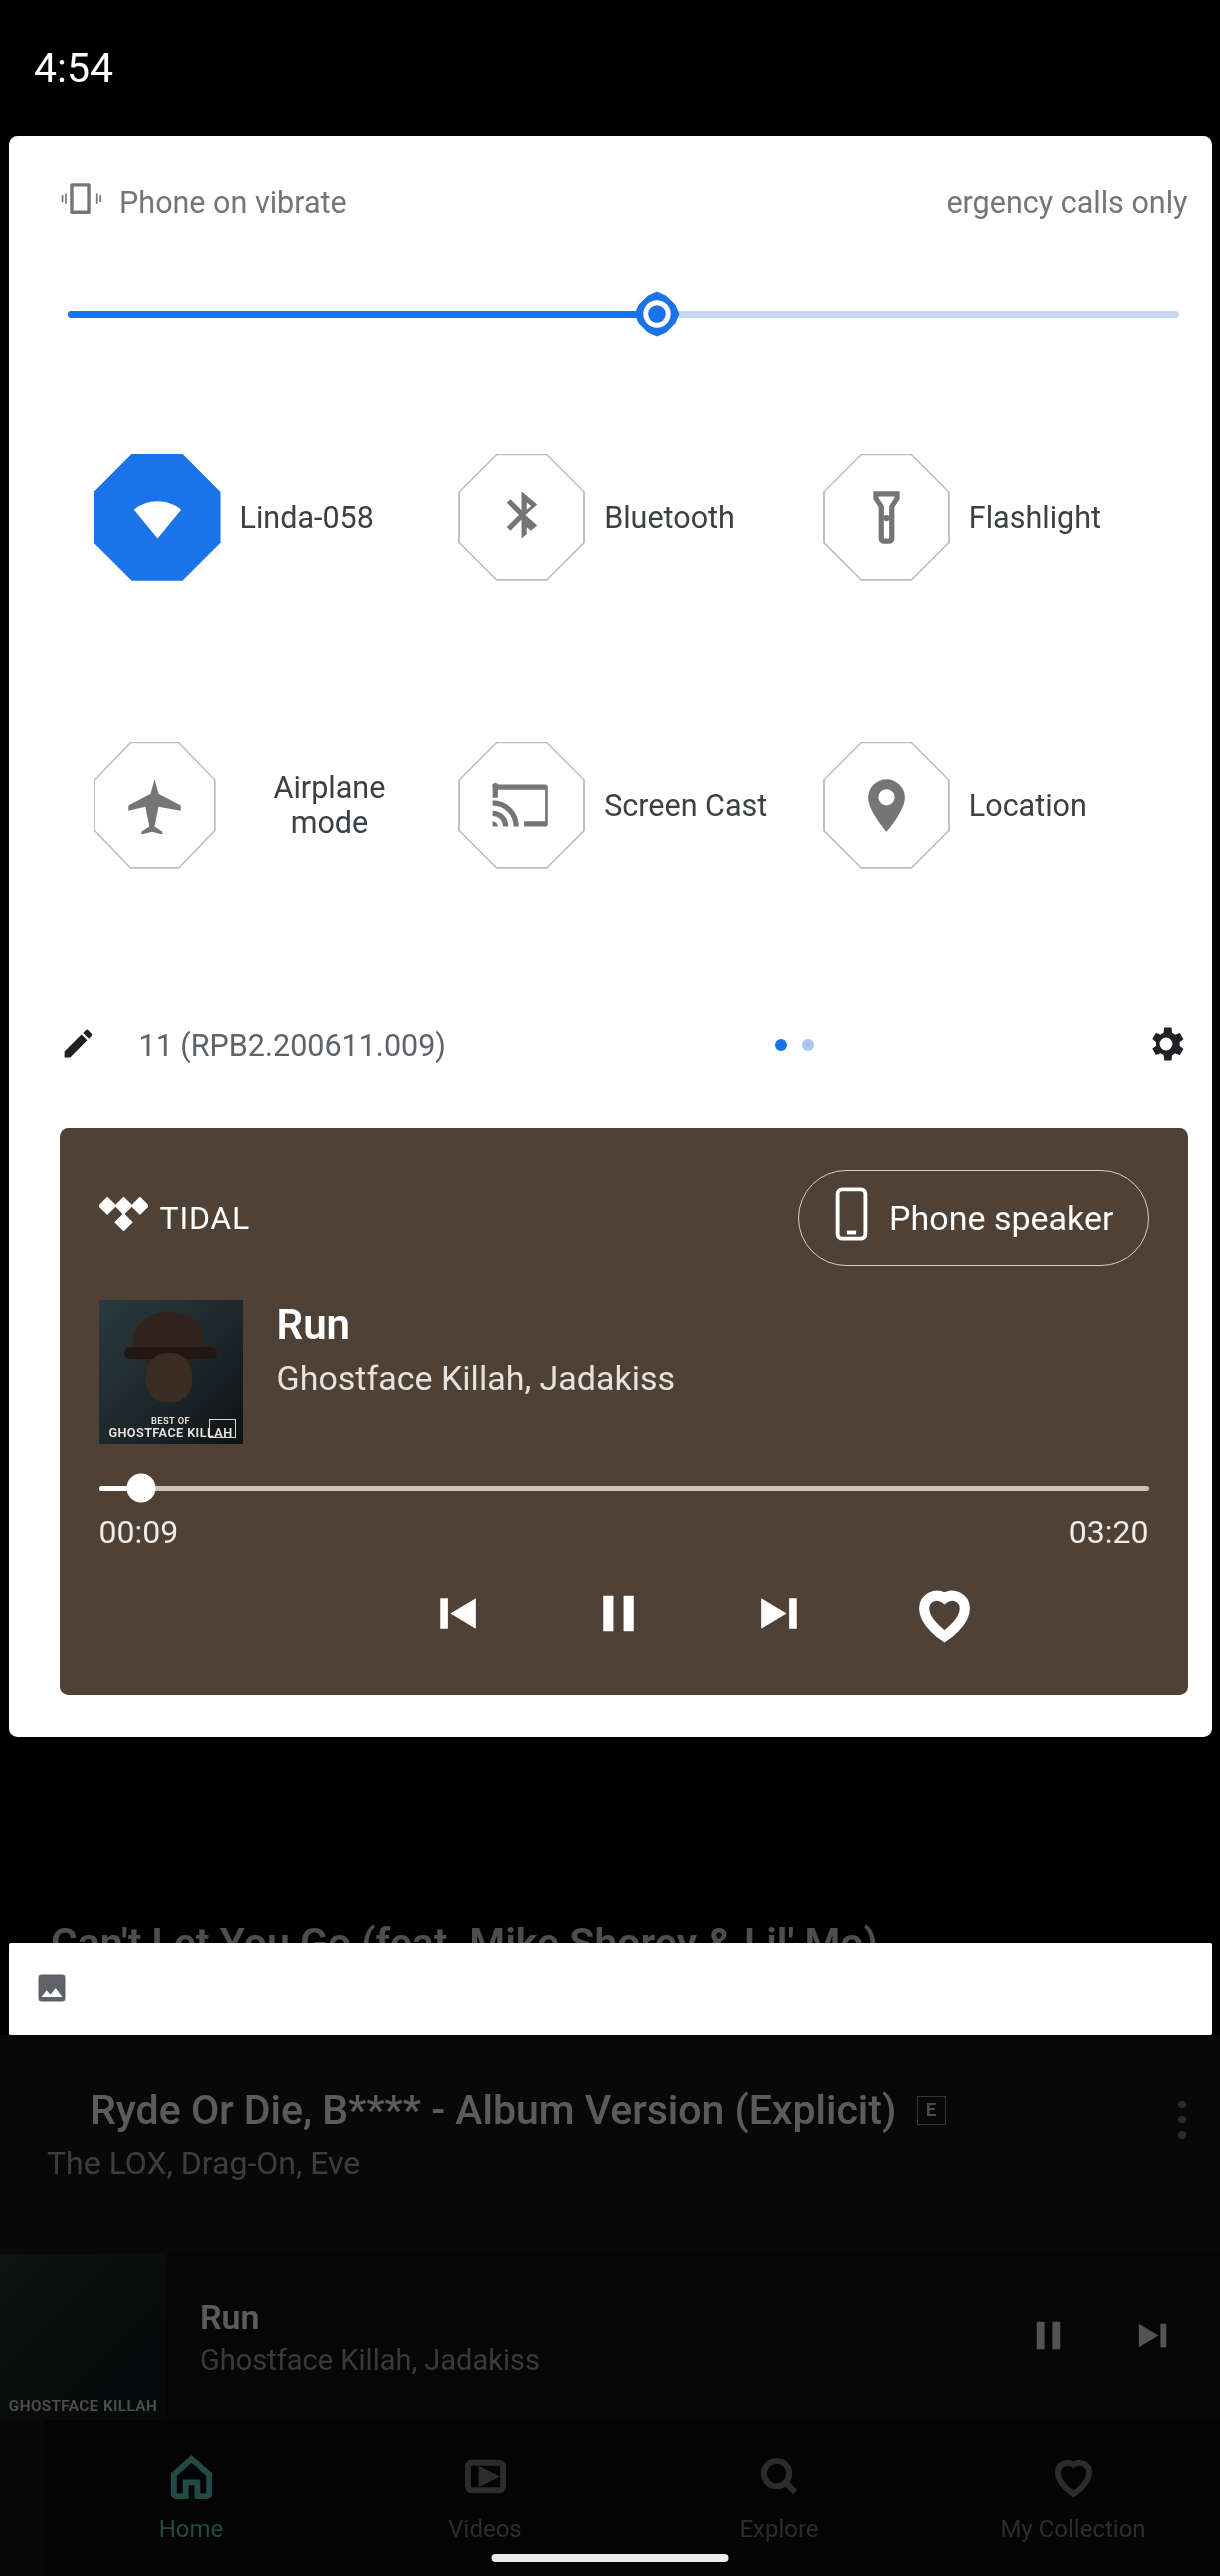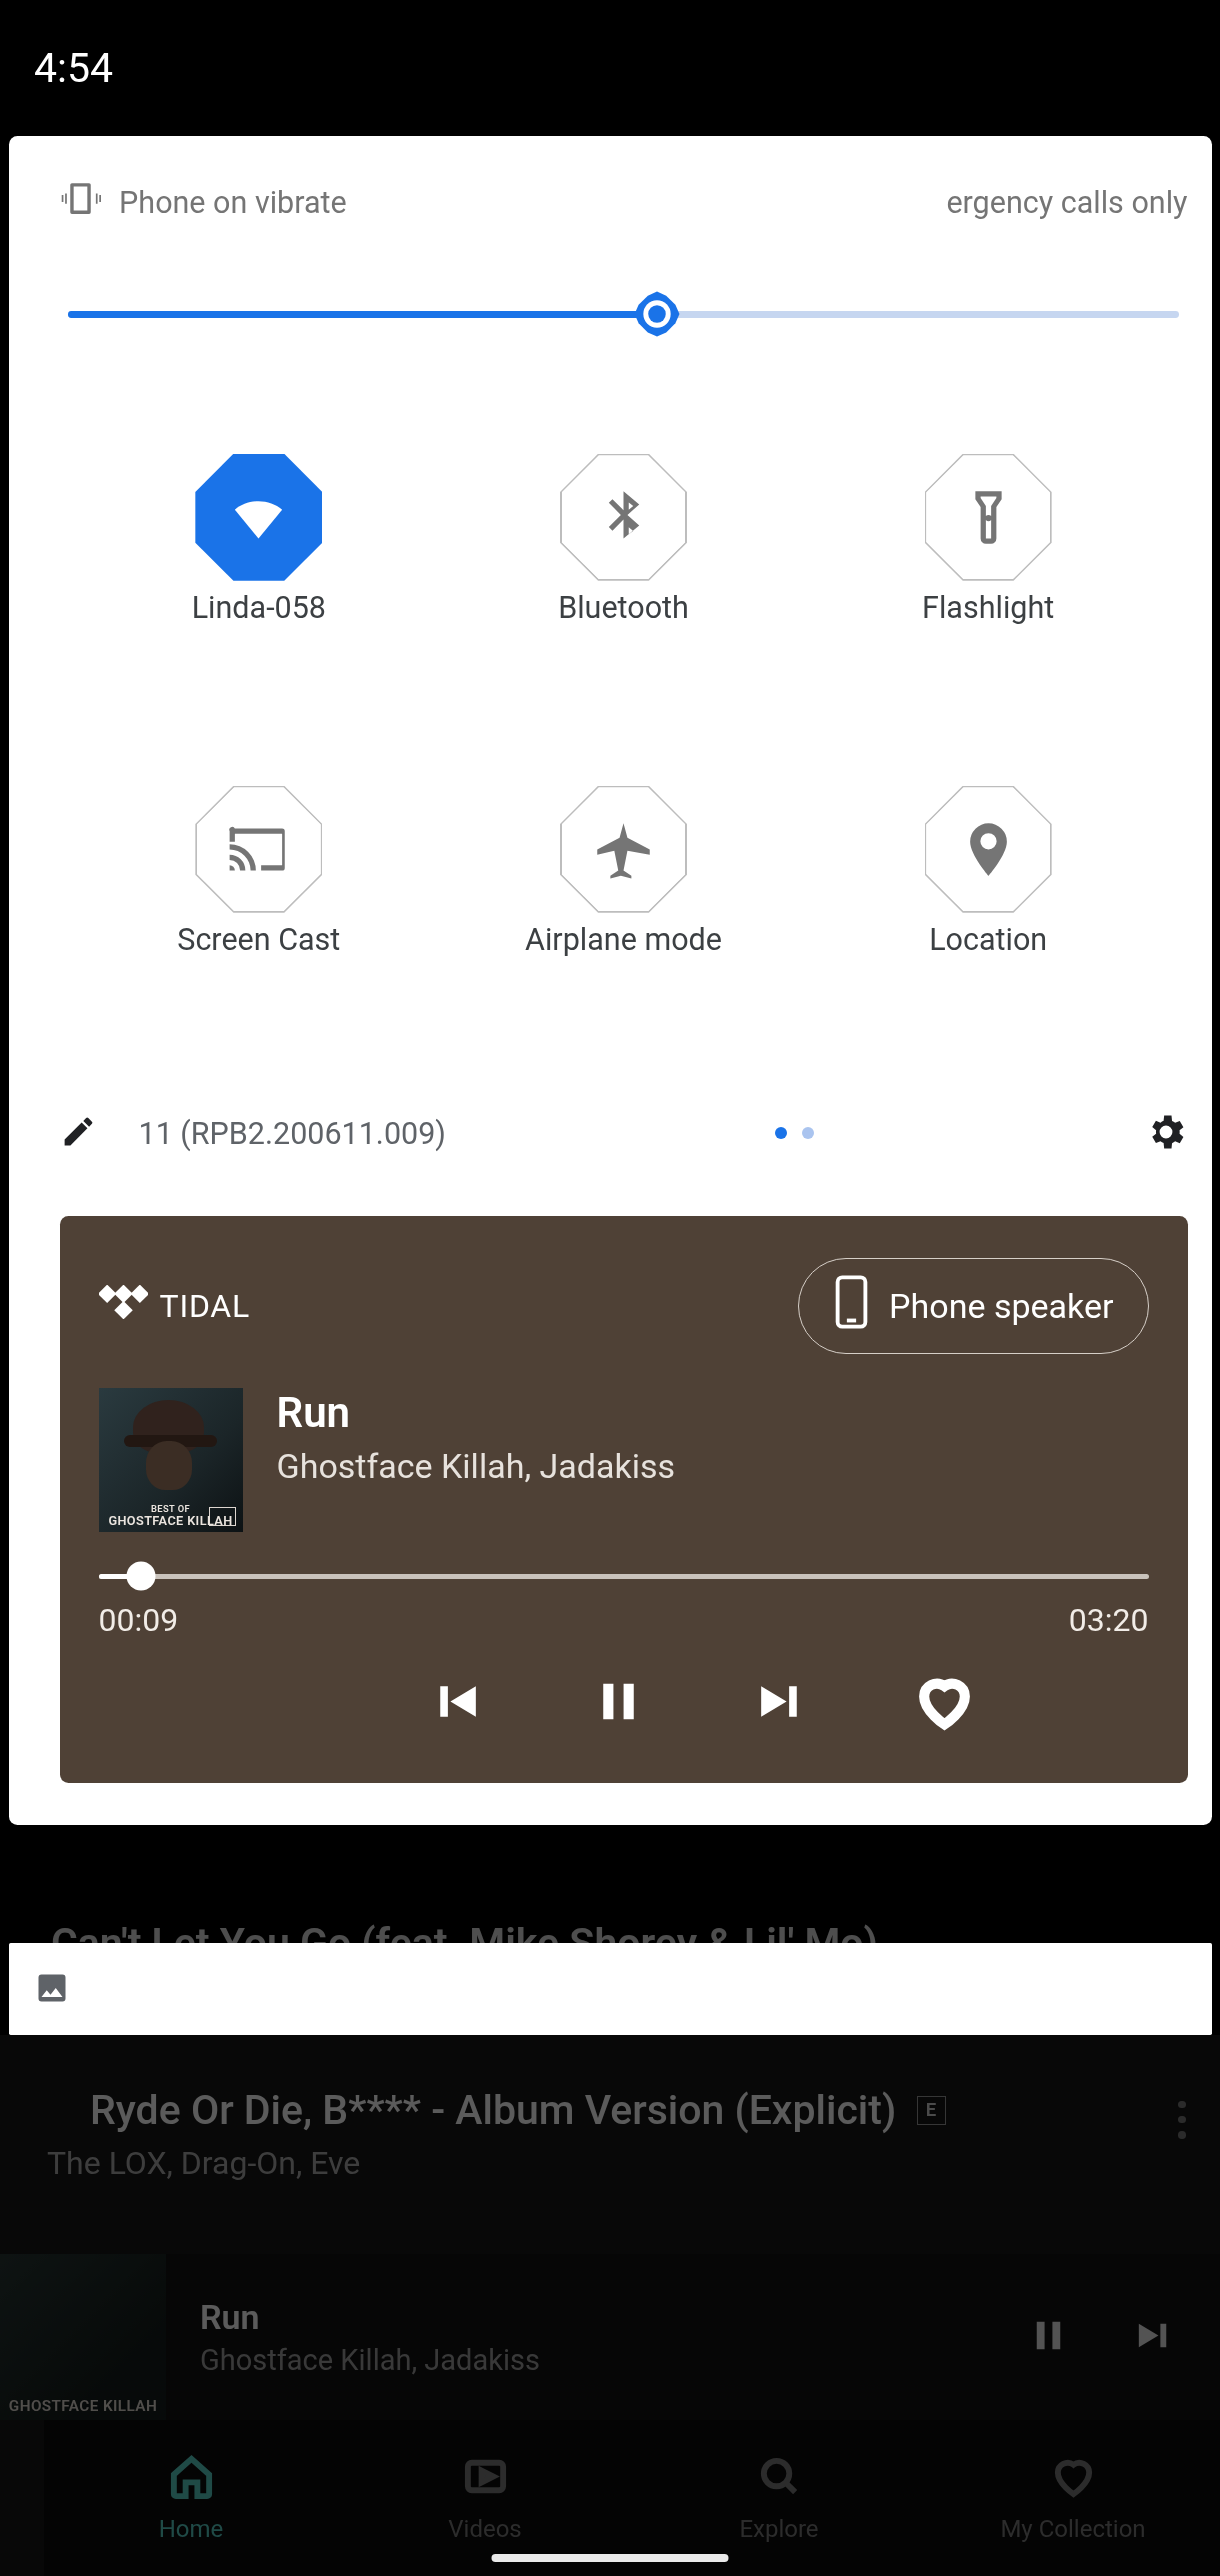--- a/index.html
+++ b/index.html
@@ -16,21 +16,21 @@
   .vibrate svg { width: 41px; height: 41px; }
 
   
   .brightness { position: relative; height: 6.8px; background: #c6d6f0; border-radius: 3.4px; margin: 0 8.5px 136px 8.5px; }
   .brightness-fill { position: absolute; left: 0; top: 0; height: 100%; width: 53%; background: #1a73e8; border-radius: 3.4px; }
   .brightness-thumb { position: absolute; left: 53%; top: 50%; transform: translate(-50%, -50%); width: 49px; height: 49px; }
   .brightness-thumb svg { width: 49px; height: 49px; display:block; }
 
   
   .tilegrid { display: grid; grid-template-columns: repeat(3, 1fr); gap: 161px 34px; padding: 0 34px; }
-  .tile { display: flex; flex-direction: column; align-items: center; gap: 9px; }
+  .tile { display: flex; flex-direction: row; align-items: center; gap: 19px; }
   .oct { width: 127px; height: 127px; position: relative; display: flex; align-items: center; justify-content: center; }
   .oct-shape { position: absolute; inset: 0; clip-path: polygon(30% 0%, 70% 0%, 100% 30%, 100% 70%, 70% 100%, 30% 100%, 0% 70%, 0% 30%); border-radius: 3.4px; }
   .oct-shape.off { background: #fff; }
   .oct-shape.off::after { content: ""; position: absolute; inset: 1.7px; background: #fff; clip-path: polygon(30% 0%, 70% 0%, 100% 30%, 100% 70%, 70% 100%, 30% 100%, 0% 70%, 0% 30%); }
   .oct-shape.off { background: #bdbdbd; }
   .oct-shape.off-inner { position: absolute; inset: 1.7px; background: #fff; clip-path: polygon(30% 0%, 70% 0%, 100% 30%, 100% 70%, 70% 100%, 30% 100%, 0% 70%, 0% 30%); }
   .oct-shape.on { background: #1a73e8; }
   .oct .ic { position: relative; }
   .oct .ic svg { width: 63px; height: 63px; display:block; }
   .tile-label { font-size: 30.5px; color: #3c4043; text-align: center; }
@@ -171,37 +171,37 @@
             </span>
         </div>
         <div class="tile-label">Flashlight</div>
       </div>
       <div class="tile">
         <div class="oct">
             <div class="oct-shape off"></div>
             <div class="oct-shape off-inner"></div>
           <span class="ic">
               <svg viewBox="0 0 24 24">
+                <path fill="#757575" d="M12 2l1.5 5.5L22 12v2l-8.5-1.5L12 20l3 2v1l-4-1-4 1v-1l3-2-1.5-7.5L2 14v-2l8.5-4.5L12 2z"></path>
+              </svg>
+            </span>
+        </div>
+        <div class="tile-label">Airplane mode</div>
+      </div>
+      <div class="tile">
+        <div class="oct">
+            <div class="oct-shape off"></div>
+            <div class="oct-shape off-inner"></div>
+          <span class="ic">
+              <svg viewBox="0 0 24 24">
                 <path fill="#757575" d="M3 4h18a1 1 0 0 1 1 1v14a1 1 0 0 1-1 1h-8v-2h8V6H3v3H1V5a1 1 0 0 1 2-1zM1 18a2 2 0 0 1 2 2H1v-2zm0-4a6 6 0 0 1 6 6H5a4 4 0 0 0-4-4v-2zm0-4a10 10 0 0 1 10 10H9a8 8 0 0 0-8-8v-2z"></path>
               </svg>
             </span>
         </div>
         <div class="tile-label">Screen Cast</div>
-      </div>
-      <div class="tile">
-        <div class="oct">
-            <div class="oct-shape off"></div>
-            <div class="oct-shape off-inner"></div>
-          <span class="ic">
-              <svg viewBox="0 0 24 24">
-                <path fill="#757575" d="M12 2l1.5 5.5L22 12v2l-8.5-1.5L12 20l3 2v1l-4-1-4 1v-1l3-2-1.5-7.5L2 14v-2l8.5-4.5L12 2z"></path>
-              </svg>
-            </span>
-        </div>
-        <div class="tile-label">Airplane mode</div>
       </div>
       <div class="tile">
         <div class="oct">
             <div class="oct-shape off"></div>
             <div class="oct-shape off-inner"></div>
           <span class="ic">
               <svg viewBox="0 0 24 24">
                 <path fill="#757575" d="M12 2a7 7 0 0 1 7 7c0 5-7 13-7 13S5 14 5 9a7 7 0 0 1 7-7zm0 3.8A3 3 0 1 0 12 12a3 3 0 0 0 0-6.2z"></path>
               </svg>
             </span>

